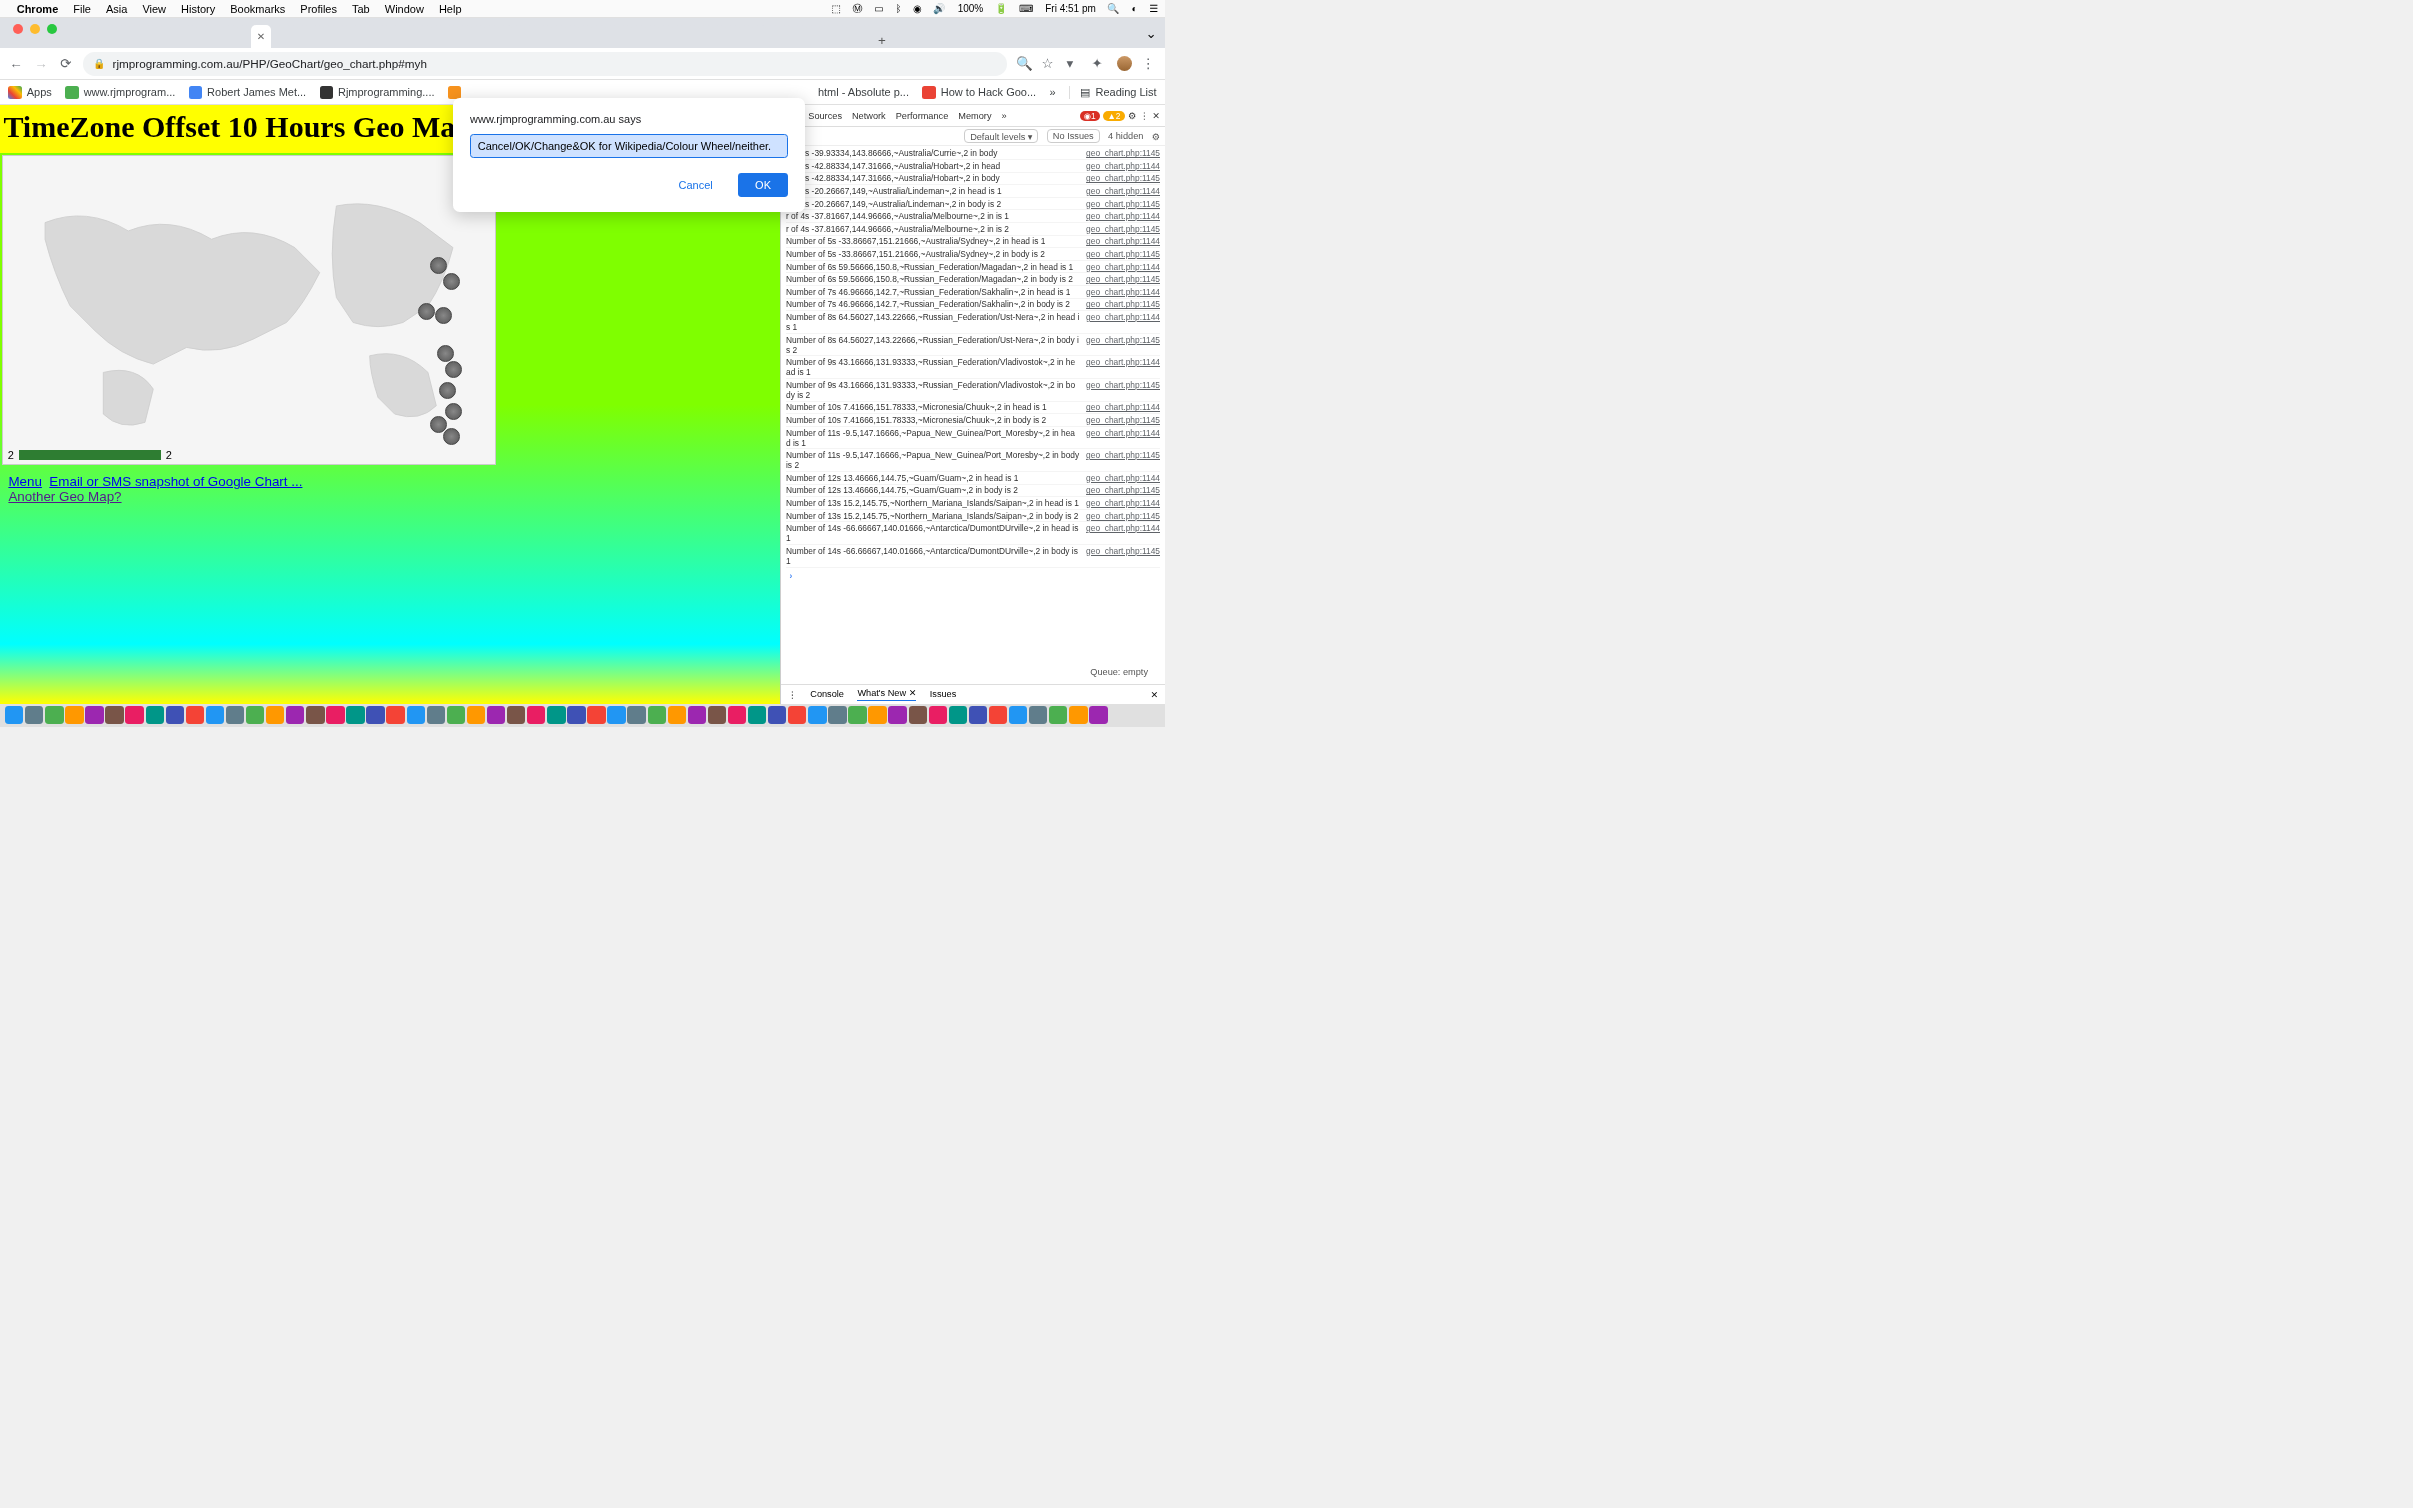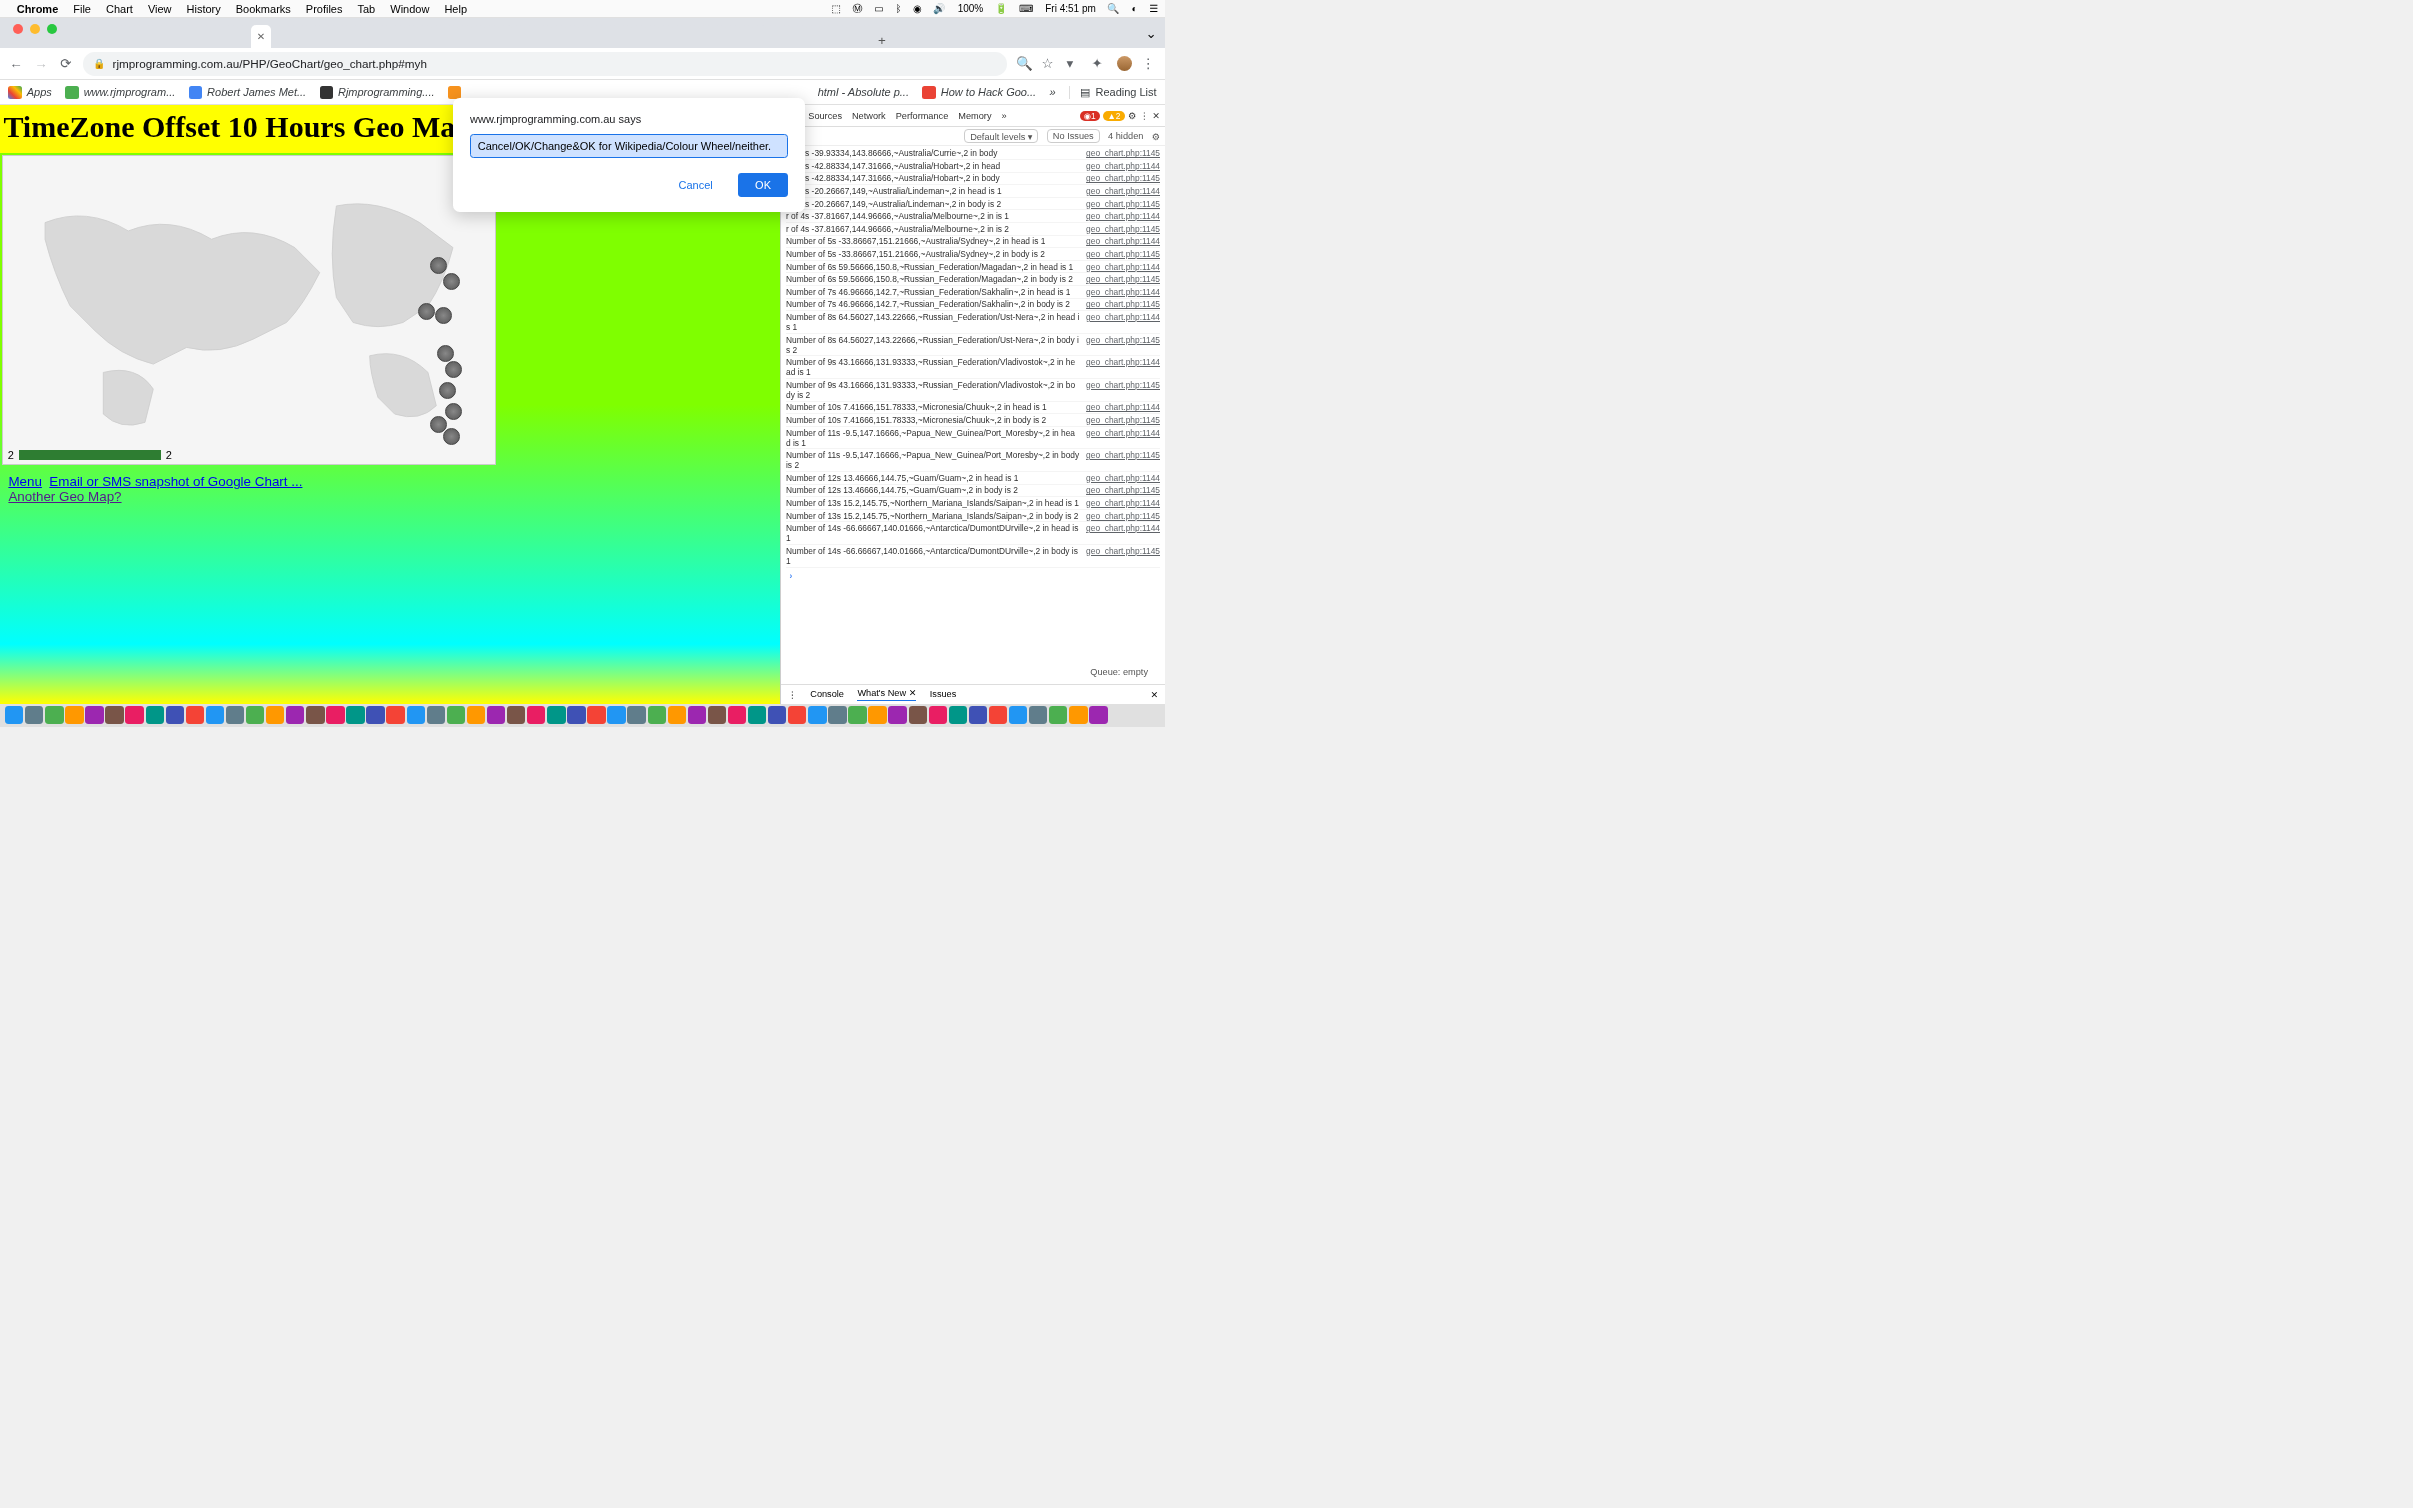--- a/index.html
+++ b/index.html
@@ -24,21 +24,21 @@
 .tab .close { font-size: 10px; }
 .newtab { width: 17px; text-align: center; font-size: 13.4px; color: #555; }
 
 .addressbar { height: 32px; background: #fff; display: flex; align-items: center; padding: 0 8.4px; gap: 10px; border-bottom: 0.8px solid #e0e0e0; }
 .nav-btn { width: 15px; height: 15px; color: #5f6368; display: flex; align-items: center; justify-content: center; font-size: 13.4px; }
 .url-field { flex: 1; background: #f1f3f4; border-radius: 11.7px; height: 23.5px; display: flex; align-items: center; padding: 0 10px; font-size: 11.7px; color: #202124; }
 .url-field .lock { margin-right: 6.7px; color: #5f6368; font-size: 10px; }
 .addr-icon { width: 15px; height: 15px; color: #5f6368; }
 
 .bookmarks { height: 25px; background: #fff; display: flex; align-items: center; padding: 0 8.4px; gap: 13.4px; font-size: 11px; color: #3c4043; border-bottom: 0.8px solid #e0e0e0; }
-.bm { display: flex; align-items: center; gap: 5px; font-style: italic; }
+.bm { display: flex; align-items: center; gap: 5px; }
 .bm-icon { width: 13.4px; height: 13.4px; background: #888; border-radius: 2.5px; display: inline-block; }
 .bm-icon.orange { background: #f7931e; }
 .bm-icon.green { background: #4caf50; }
 .bm-icon.blue { background: #4285f4; }
 .bm-icon.red { background: #ea4335; }
 .bookmarks .right { margin-left: auto; display: flex; gap: 13.4px; }
 .reading-list { display: flex; align-items: center; gap: 5px; border-left: 0.8px solid #ddd; padding-left: 10px; }
 
 
 .content { flex: 1; display: flex; overflow: hidden; }
@@ -88,21 +88,21 @@
 
 .status-bar { position: absolute; bottom: 23.5px; right: 0; height: 13.4px; font-size: 9.2px; color: #555; padding-right: 17px; margin-top: 28px; }
 </style>
 </head>
 <body>
 
 <div class="menubar">
   <span class="apple"></span>
   <span class="menu-item bold">Chrome</span>
   <span class="menu-item">File</span>
-  <span class="menu-item">Chart</span>
+  <span class="menu-item">Asia</span>
   <span class="menu-item">View</span>
   <span class="menu-item">History</span>
   <span class="menu-item">Bookmarks</span>
   <span class="menu-item">Profiles</span>
   <span class="menu-item">Tab</span>
   <span class="menu-item">Window</span>
   <span class="menu-item">Help</span>
   <div class="menubar-right">
     <span>⬚</span>
     <span>Ⓜ</span>

